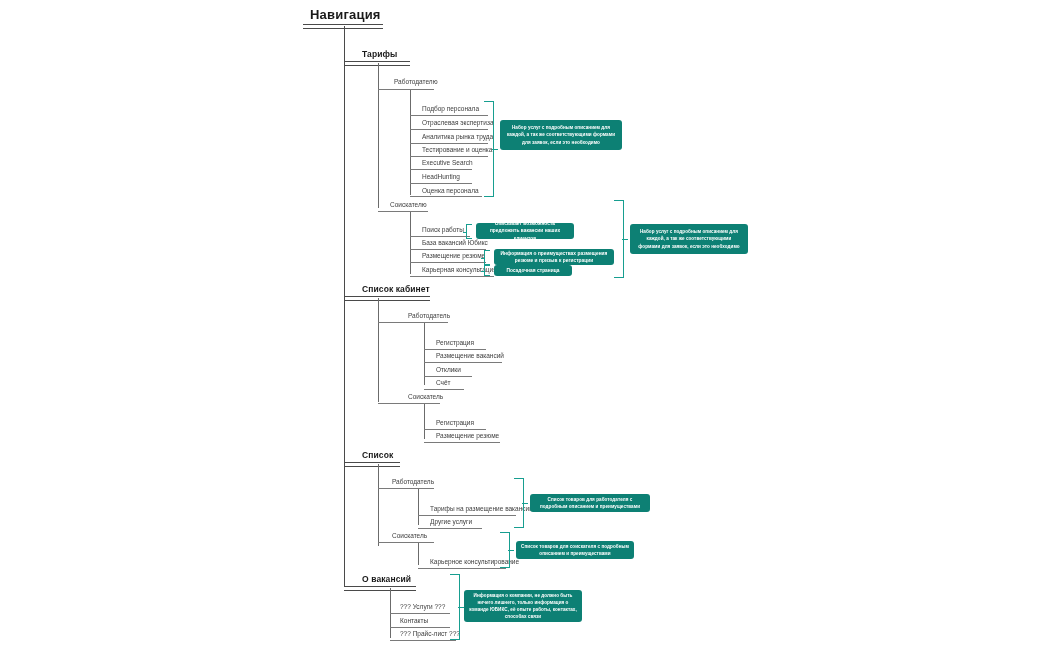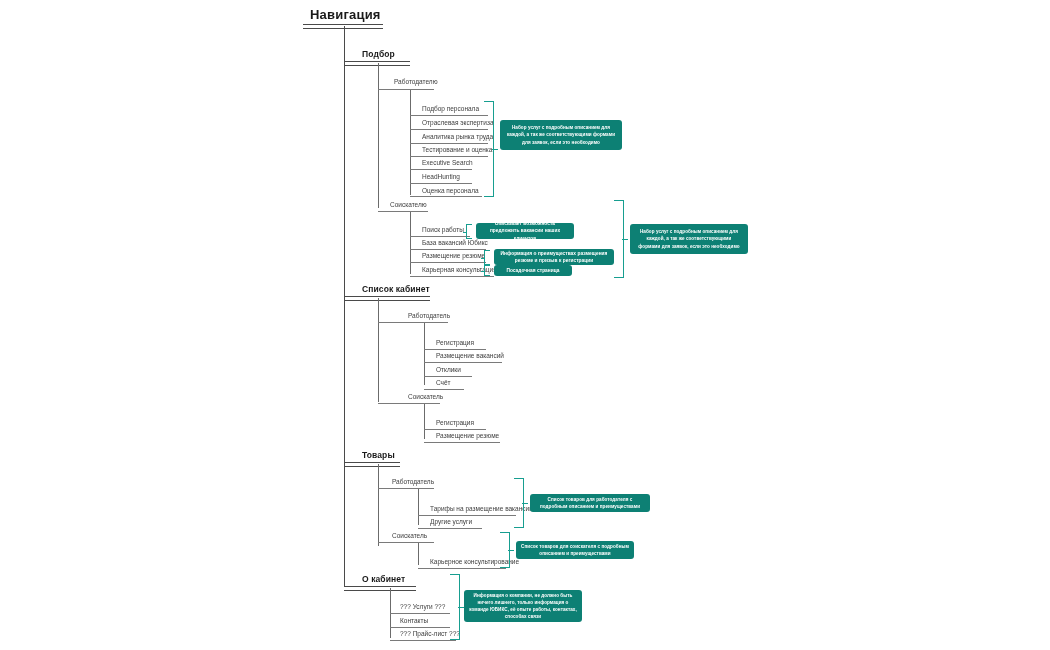--- a/index.html
+++ b/index.html
@@ -129,21 +129,21 @@
 </head>
 <body>
 
 <div id="canvas">
 
   <div class="node root" style="left:310px; top:8px;">Навигация</div>
   <div class="ul dbl" style="left:303px; top:24px; width:80px;"></div>
 
   <div class="ln v" style="left:344px; top:26px; height:560px; background:#4a4a4a;"></div>
 
-  <div class="node lvl1" style="left:362px; top:50px;">Подбор</div>
+  <div class="node lvl1" style="left:362px; top:50px;">Тарифы</div>
   <div class="ul dbl" style="left:344px; top:61px; width:66px;"></div>
   <div class="ln v" style="left:378px; top:63px; height:145px;"></div>
 
   <div class="node lvl2" style="left:394px; top:79px;">Работодателю</div>
   <div class="ul" style="left:378px; top:89px; width:56px;"></div>
   <div class="ln v" style="left:410px; top:90px; height:105px;"></div>
 
   <div class="node leaf" style="left:422px; top:106px;">Подбор персонала</div>
   <div class="ul" style="left:410px; top:115px; width:78px;"></div>
 
@@ -229,21 +229,21 @@
   <div class="node lvl2" style="left:408px; top:394px;">Соискатель</div>
   <div class="ul" style="left:378px; top:403px; width:62px;"></div>
   <div class="ln v" style="left:424px; top:404px; height:35px;"></div>
 
   <div class="node leaf" style="left:436px; top:420px;">Регистрация</div>
   <div class="ul" style="left:424px; top:429px; width:62px;"></div>
 
   <div class="node leaf" style="left:436px; top:433px;">Размещение резюме</div>
   <div class="ul" style="left:424px; top:442px; width:76px;"></div>
 
-  <div class="node lvl1" style="left:362px; top:451px;">Товары</div>
+  <div class="node lvl1" style="left:362px; top:451px;">Список</div>
   <div class="ul dbl" style="left:344px; top:462px; width:56px;"></div>
   <div class="ln v" style="left:378px; top:464px; height:82px;"></div>
 
   <div class="node lvl2" style="left:392px; top:479px;">Работодатель</div>
   <div class="ul" style="left:378px; top:488px; width:56px;"></div>
   <div class="ln v" style="left:418px; top:489px; height:36px;"></div>
 
   <div class="node leaf" style="left:430px; top:506px;">Тарифы на размещение вакансий</div>
   <div class="ul" style="left:418px; top:515px; width:98px;"></div>
 
@@ -260,21 +260,21 @@
   <div class="ln v" style="left:418px; top:543px; height:22px;"></div>
 
   <div class="node leaf" style="left:430px; top:559px;">Карьерное консультирование</div>
   <div class="ul" style="left:418px; top:568px; width:88px;"></div>
 
   <div class="bracket" style="left:500px; top:532px; width:10px; height:36px;">
     <div class="stem" style="width:6px;"></div>
   </div>
   <div class="callout" style="left:516px; top:541px; width:118px; height:18px; display:flex; align-items:center; justify-content:center;">Список товаров для соискателя с подробным описанием и преимуществами</div>
 
-  <div class="node lvl1" style="left:362px; top:575px;">О кабинет</div>
+  <div class="node lvl1" style="left:362px; top:575px;">О вакансий</div>
   <div class="ul dbl" style="left:344px; top:586px; width:72px;"></div>
   <div class="ln v" style="left:390px; top:588px; height:50px;"></div>
 
   <div class="node leaf" style="left:400px; top:604px;">??? Услуги ???</div>
   <div class="ul" style="left:390px; top:613px; width:60px;"></div>
 
   <div class="node leaf" style="left:400px; top:618px;">Контакты</div>
   <div class="ul" style="left:390px; top:627px; width:60px;"></div>
 
   <div class="node leaf" style="left:400px; top:631px;">??? Прайс-лист ???</div>

